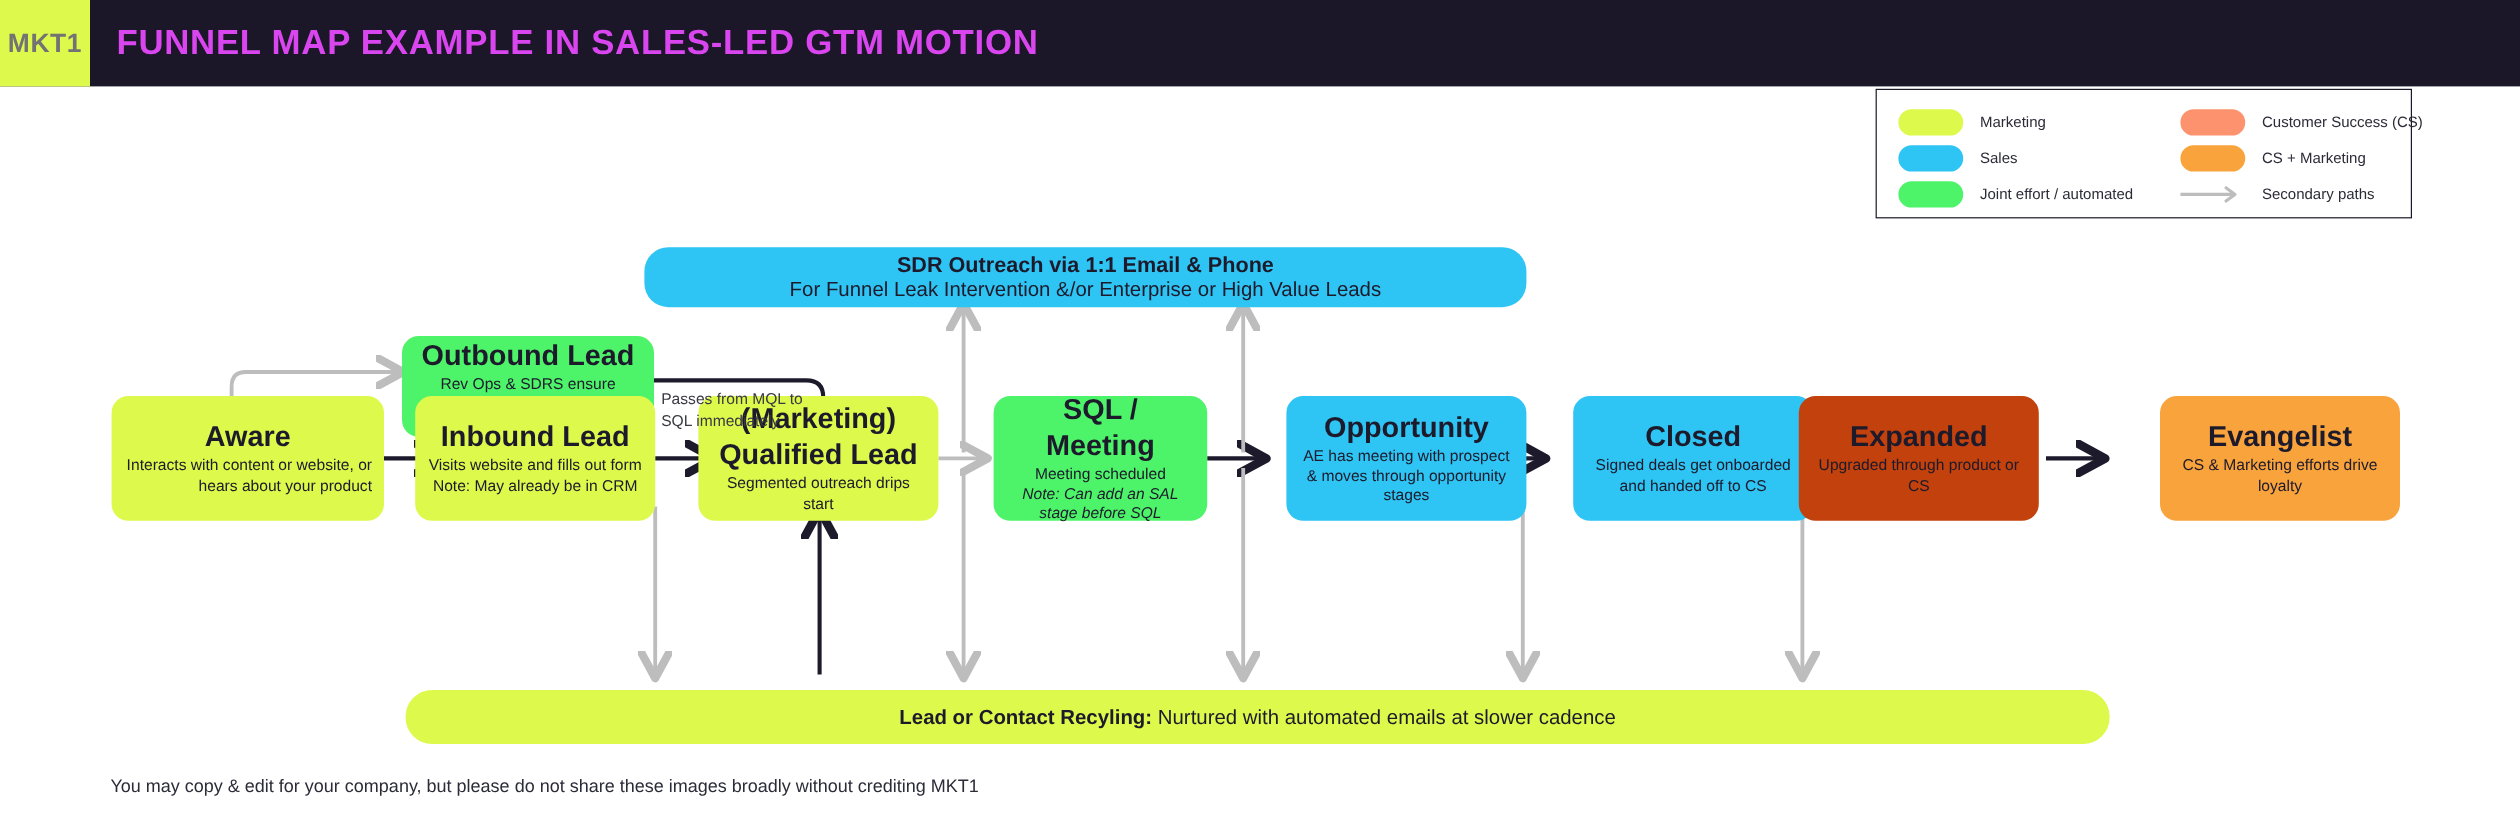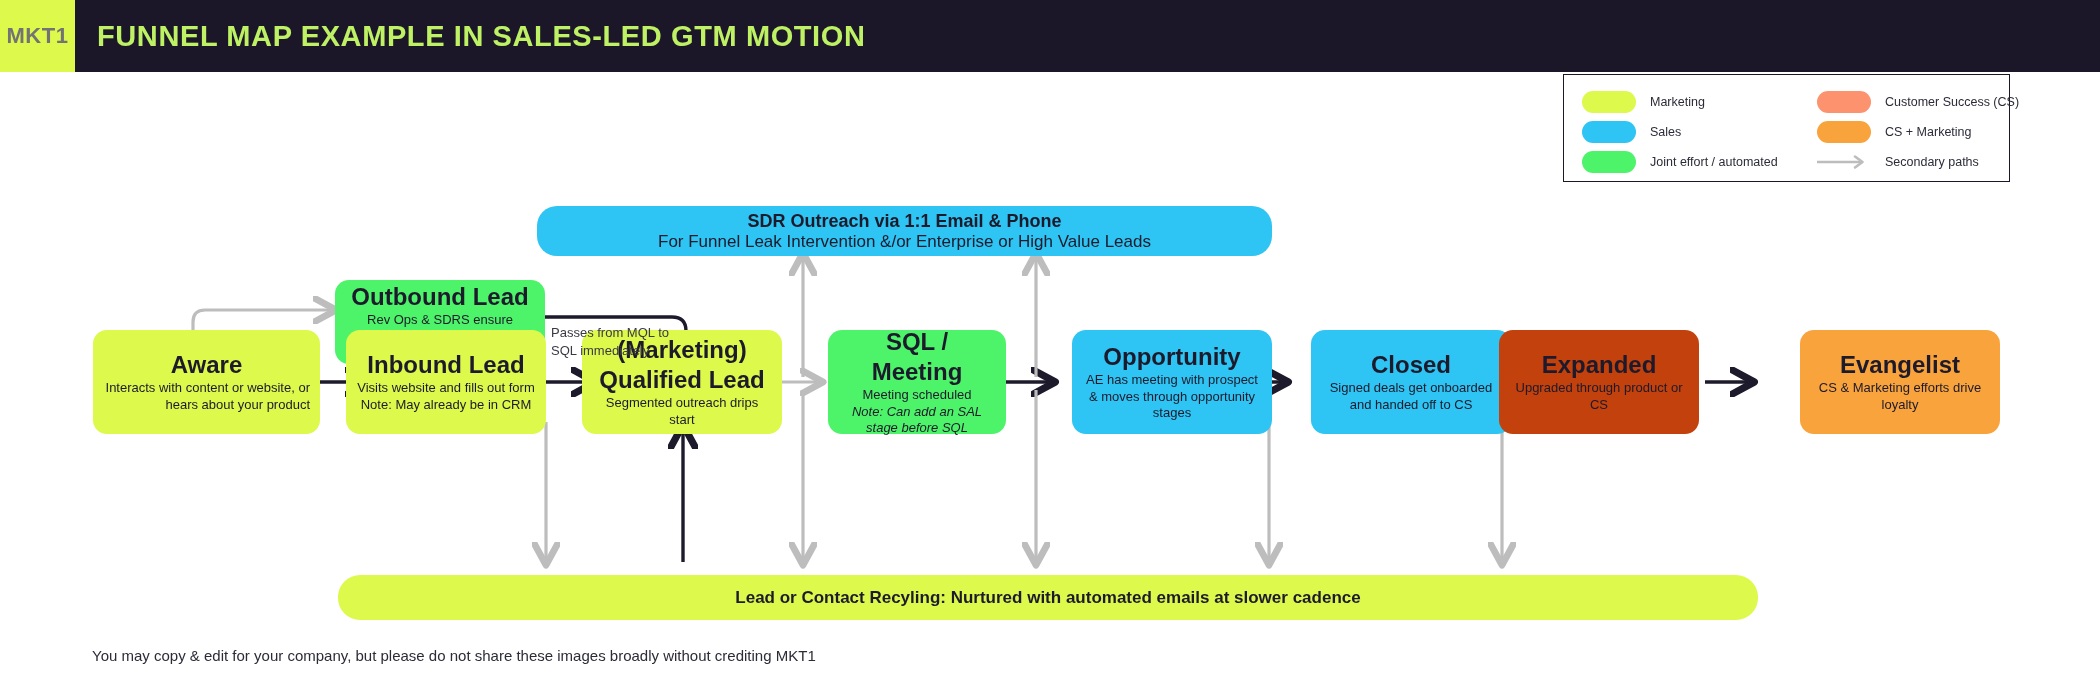--- a/index.html
+++ b/index.html
@@ -17,21 +17,21 @@
     position: absolute; left: 0; top: 0; width: 2100px; height: 72px;
     background: #1c1728; display: flex; align-items: stretch;
   }
   #badge {
     width: 75px; background: #ddf94b; color: #737373;
     display: flex; align-items: center; justify-content: center;
     font-size: 22px; font-weight: 700; letter-spacing: .5px;
   }
   #header-title {
     display: flex; align-items: center; padding-left: 22px;
-    color: #bef264; font-size: 29px; font-weight: 700; letter-spacing: .6px;
+    color: #d946ef; font-size: 29px; font-weight: 700; letter-spacing: .6px;
   }
 
   
   #canvas { position: absolute; left: 0; top: 72px; width: 2100px; height: 628px; }
   #svg-layer { position: absolute; left: 0; top: 0; width: 2100px; height: 628px; }
 
   
   .node {
     position: absolute; border-radius: 14px;
     display: flex; flex-direction: column; align-items: center;
@@ -50,21 +50,21 @@
   .banner .b1 { font-size: 18px; font-weight: 700; }
   .banner .b2 { font-size: 17px; font-weight: 400; }
 
   
   .wbar {
     position: absolute; border-radius: 22px; background: #ddf94b;
     display: flex; align-items: center; justify-content: center; z-index: 3;
     font-size: 17px;
   }
   .wbar b { font-weight: 700; }
-  .wbar span.rest { font-weight: 700; margin-top: 23px; }
+  .wbar span.rest { font-weight: 400; margin-top: 23px; }
 
   
   .edge-label {
     position: absolute; font-size: 13px; line-height: 1.35; color: #3a3a44;
     z-index: 4; text-align: left;
   }
 
   
   #legend {
     position: absolute; left: 1563px; top: 2px; width: 447px; height: 108px;

